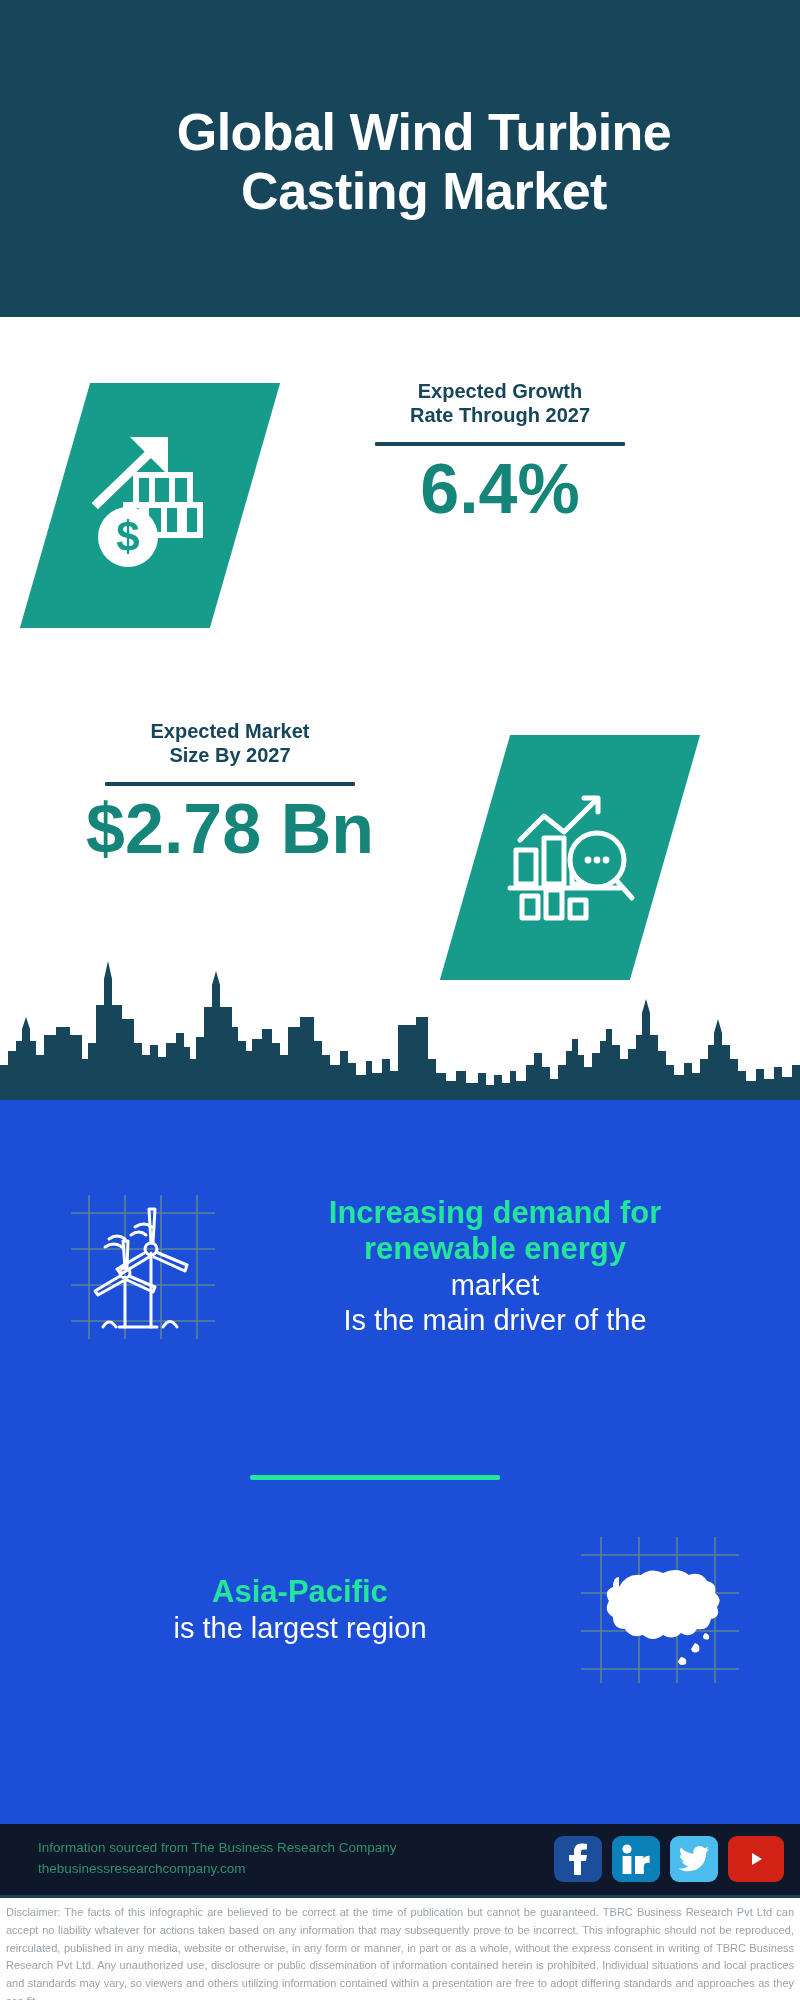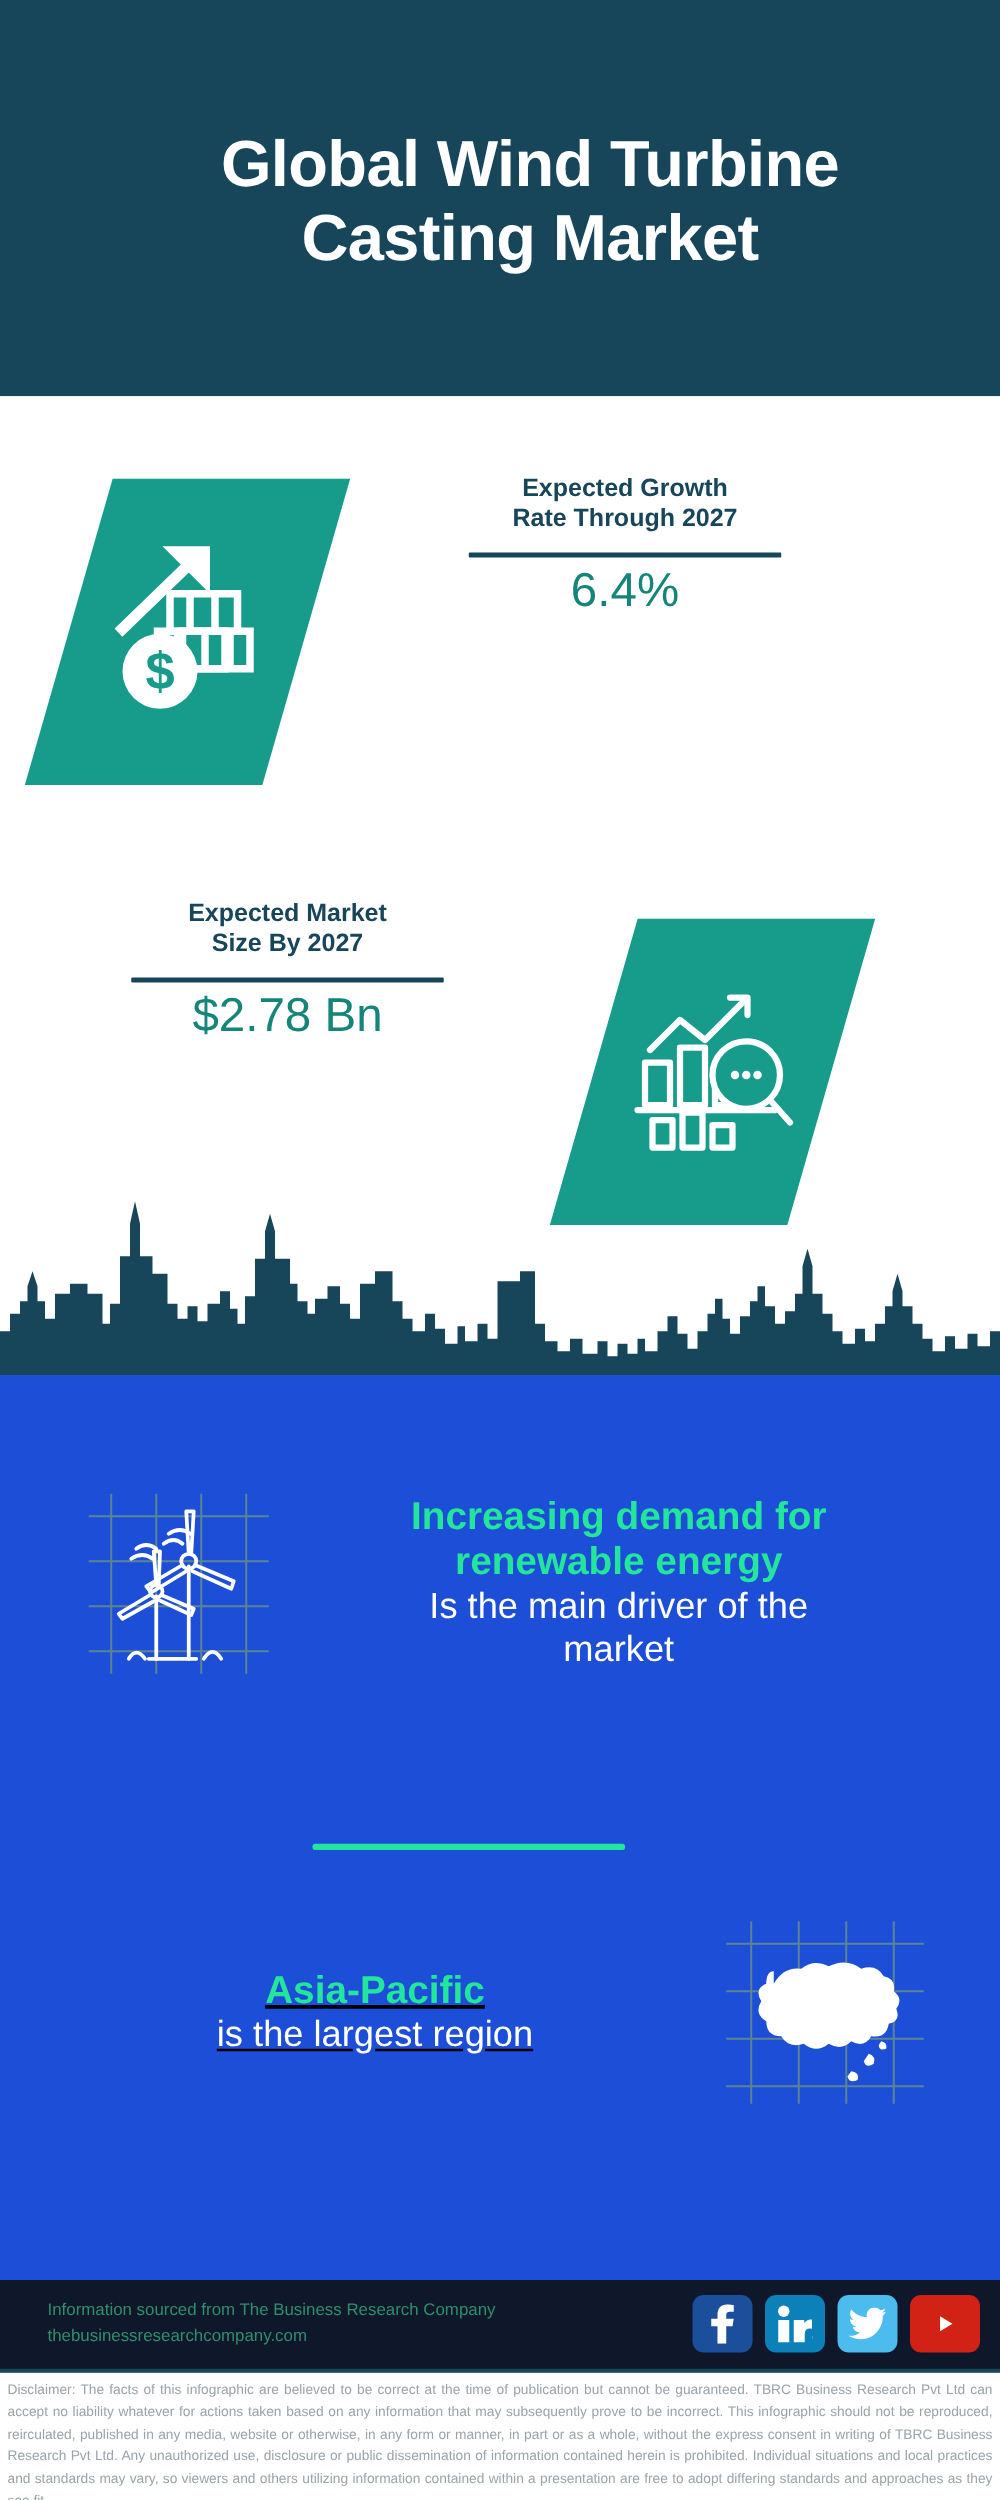--- a/index.html
+++ b/index.html
@@ -41,21 +41,21 @@
     display:flex;align-items:center;justify-content:center;
   }
 
   .stat-head{
     color:#17465a;font-weight:bold;font-size:20px;line-height:1.22;text-align:center;
   }
   .rule{
     height:4px;background:#17465a;margin:14px auto 8px;width:250px;border-radius:1px;
   }
   .stat-value{
-    color:#15857a;font-weight:normal;font-size:38px;line-height:1;text-align:center;
+    color:#15857a;font-weight:bold;font-size:70px;line-height:1;text-align:center;
   }
 
   
   .dark-zone{
     position:absolute;left:0;top:1095px;width:800px;height:729px;background:#1d4ed8;
   }
   .skyline{position:absolute;left:0;top:-140px;width:800px;height:145px;}
 
   .fact{position:absolute;display:flex;align-items:center;}
   .fact-text{text-align:center;}
@@ -191,29 +191,29 @@
             <path d="M46,48 q8,-6 16,0"></path>
               <path d="M42,56 q9,-6 17,0"></path>
             <path d="M72,36 q9,-6 17,0"></path>
               <path d="M68,44 q8,-6 15,0"></path>
           </g>
         </svg>
       </div>
       <div class="fact-text" style="flex:1;">
         <div class="fact-hi">Increasing demand for</div>
         <div class="fact-hi">renewable energy</div>
+        <div class="fact-sub">market</div>
         <div class="fact-sub">Is the main driver of the</div>
-        <div class="fact-sub">market</div>
       </div>
     </div>
 
     <div class="green-rule" style="left:250px;top:380px;"></div>
 
     <div class="fact" style="left:40px;top:440px;width:720px;">
-      <div class="fact-text" style="flex:1;text-decoration:underline;">
+      <div class="fact-text" style="flex:1;">
         <div class="fact-hi">Asia-Pacific</div>
         <div class="fact-sub">is the largest region</div>
       </div>
       <div style="width:200px;display:flex;align-items:center;justify-content:center;">
         <svg width="170" height="150" viewBox="0 0 170 150">
           <g stroke="#5c8494" stroke-width="1.6" fill="none">
             <line x1="6" y1="20" x2="164" y2="20"></line>
               <line x1="6" y1="58" x2="164" y2="58"></line>
             <line x1="6" y1="96" x2="164" y2="96"></line>
               <line x1="6" y1="134" x2="164" y2="134"></line>

